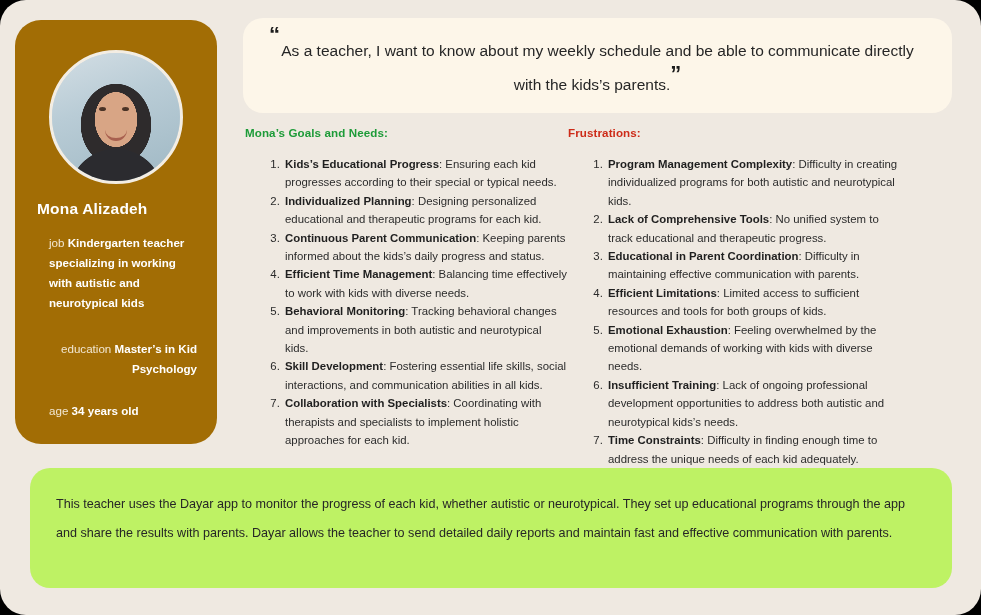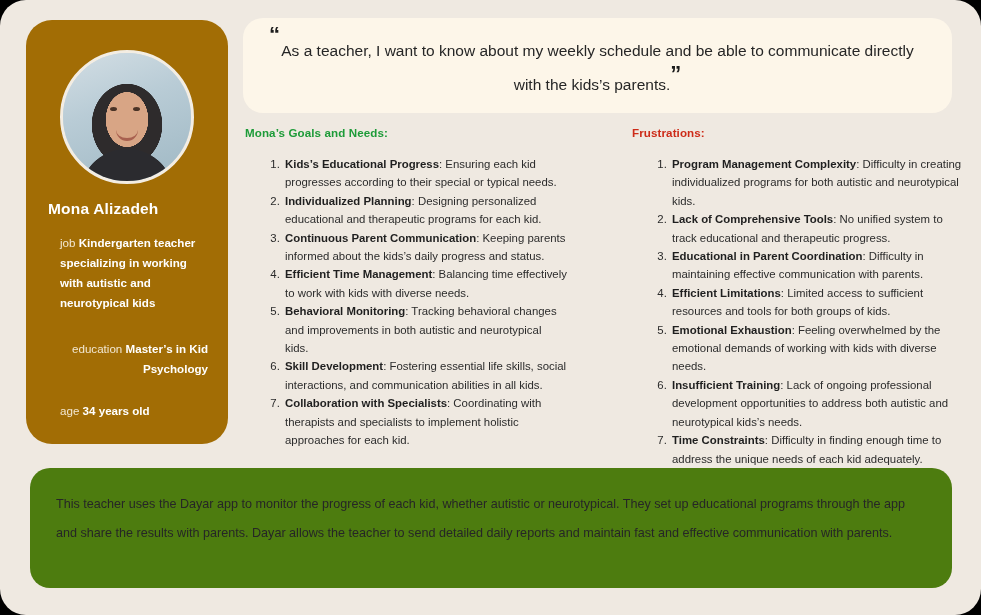--- a/index.html
+++ b/index.html
@@ -20,21 +20,21 @@
     height: 615px;
     background: #EFE9E1;
     border-radius: 26px;
     box-sizing: border-box;
     overflow: hidden;
   }
 
   
   .profile-card {
     position: absolute;
-    left: 26px;
+    left: 15px;
     top: 20px;
     width: 202px;
     height: 424px;
     background: #A26D05;
     border-radius: 26px;
     box-sizing: border-box;
     padding: 22px 20px 0 20px;
   }
   .avatar-wrap {
     width: 128px;
@@ -136,21 +136,21 @@
     color: #1c1c1c;
     line-height: 1;
   }
 
   
   .col {
     position: absolute;
     top: 126px;
   }
   .col.goals { left: 243px; width: 340px; }
-  .col.frustrations { left: 630px; width: 352px; }
+  .col.frustrations { left: 566px; width: 352px; }
 
   .col-title {
     font-size: 11.6px;
     font-weight: bold;
     margin: 0 0 7px 2px;
     letter-spacing: 0.1px;
   }
   .col.goals .col-title { color: #1D9B38; }
   .col.frustrations .col-title { color: #CD2B18; }
 
@@ -164,21 +164,21 @@
   ol.pts li { margin: 0 0 0 0; padding-left: 2px; }
   ol.pts li b { font-weight: bold; color: #1f1f1f; }
 
   
   .summary-card {
     position: absolute;
     left: 30px;
     top: 468px;
     width: 922px;
     height: 120px;
-    background: #4d7c0f;
+    background: #bef264;
     border-radius: 20px;
     box-sizing: border-box;
     padding: 22px 26px;
   }
   .summary-text {
     color: #262626;
     font-size: 12.6px;
     line-height: 29px;
   }
 </style>

